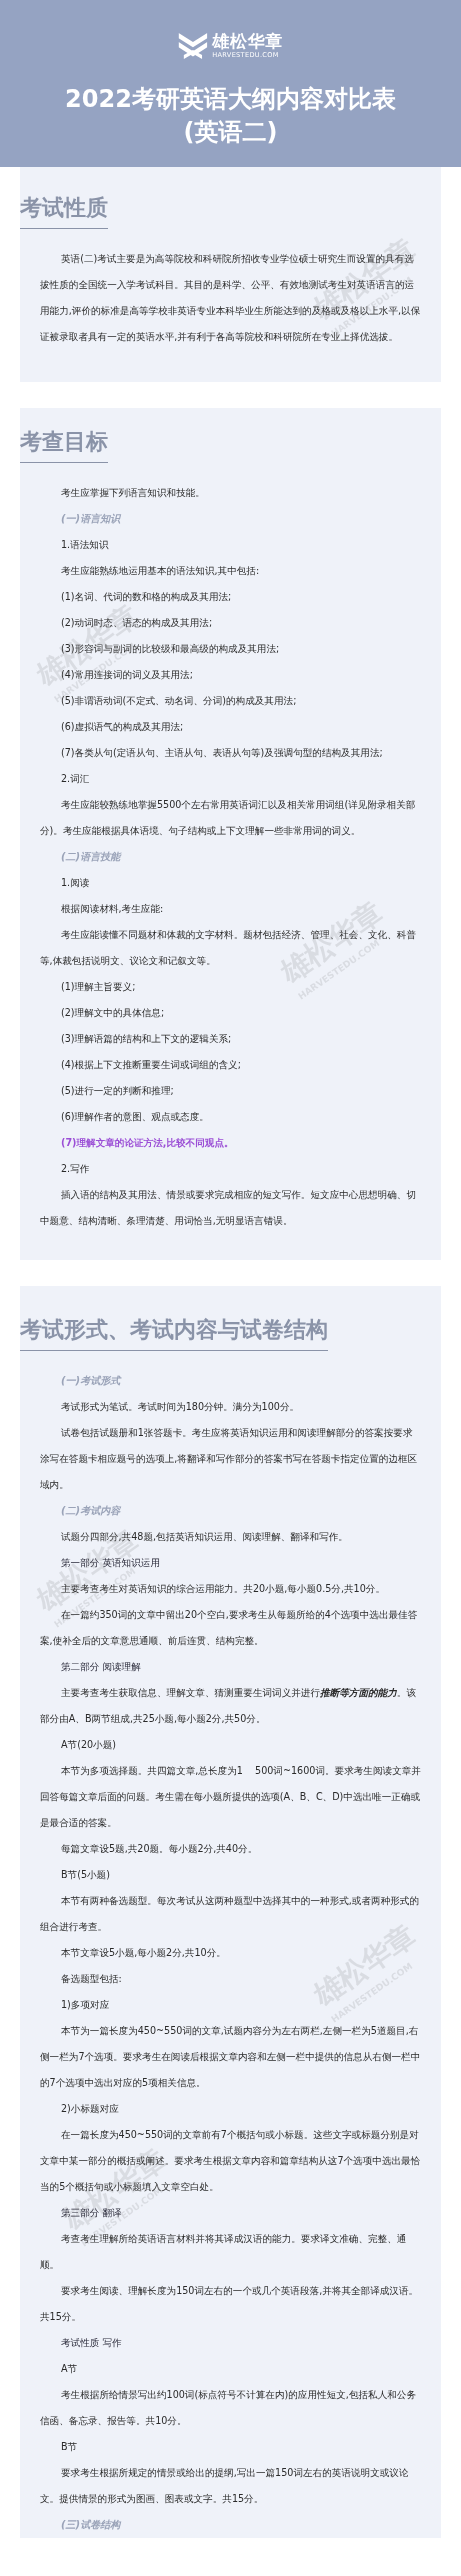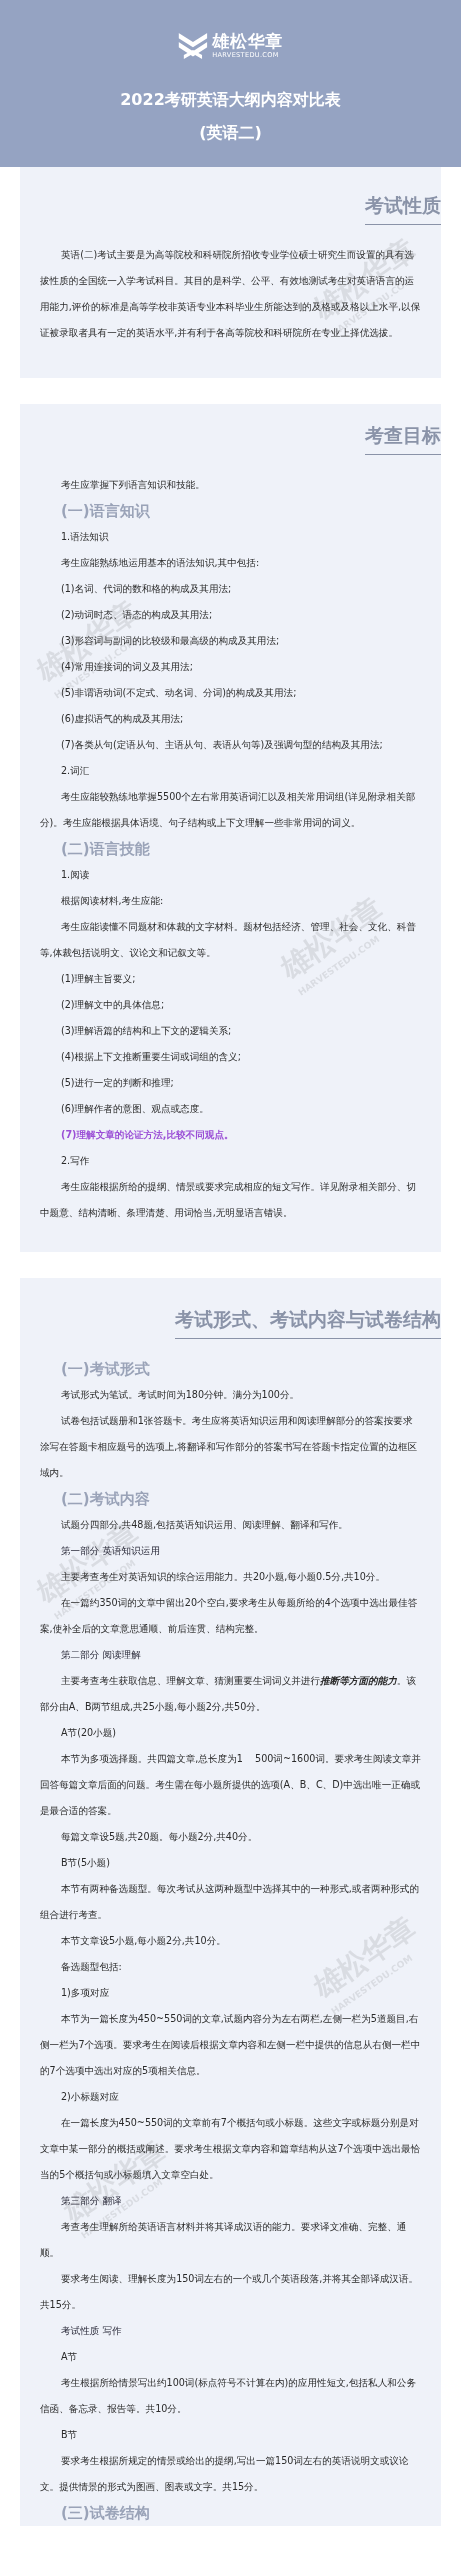--- a/index.html
+++ b/index.html
@@ -26,52 +26,52 @@
     gap: 5.3px;
   }
   .logo-mark { width: 29px; height: 26px; }
   .logo-text { text-align: left; line-height: 1; }
   .logo-cn { font-size: 17px; font-weight: bold; letter-spacing: 0.7px; }
   .logo-en { font-size: 6.6px; letter-spacing: 0.3px; margin-top: 2px; }
   .title {
     position: absolute;
     top: 83px;
     left: 0; right: 0;
-    font-size: 16px;
+    font-size: 24px;
     font-weight: bold;
     line-height: 33px;
     font-family: "DejaVu Sans", sans-serif;
   }
   .card {
     background: #eff2f9;
     margin: 0 20px;
     position: relative;
     overflow: hidden;
   }
   .card + .card { margin-top: 26px; }
   .card-1 { margin-top: 0; padding: 26px 0 26px; }
   .sec-title {
-    text-align: right;
-    font-size: 19px;
+    text-align: left;
+    font-size: 22px;
     font-weight: bold;
     color: #8a93a8;
     margin-bottom: 17px;
   }
   .sec-title span {
     display: inline-block;
     padding-bottom: 5.3px;
     border-bottom: 1.3px solid #8a93a8;
   }
   .body {
     padding: 0 20px;
     font-size: 9.6px;
     line-height: 26px;
   }
   .p { text-indent: 21px; }
-  .sub { color: #9aa3b8; font-weight: bold; text-indent: 21px; font-size: 15px; }
+  .sub { color: #9aa3b8; font-weight: bold; text-indent: 21px; font-size: 10px; font-style: italic; }
   .part-title { font-weight: normal; text-indent: 21px; color: #2a2a3a; }
   .purple { color: #9b4fd6; font-weight: bold; text-indent: 21px; }
   .strong { font-weight: bold; font-style: italic; }
   .watermark {
     position: absolute;
     opacity: 0.12;
     pointer-events: none;
     transform: rotate(-35deg);
     color: #444;
     font-weight: bold;
@@ -140,21 +140,21 @@
     <p class="p">根据阅读材料,考生应能:</p>
     <p class="p">考生应能读懂不同题材和体裁的文字材料。题材包括经济、管理、社会、文化、科普等,体裁包括说明文、议论文和记叙文等。</p>
     <p class="p">(1)理解主旨要义;</p>
     <p class="p">(2)理解文中的具体信息;</p>
     <p class="p">(3)理解语篇的结构和上下文的逻辑关系;</p>
     <p class="p">(4)根据上下文推断重要生词或词组的含义;</p>
     <p class="p">(5)进行一定的判断和推理;</p>
     <p class="p">(6)理解作者的意图、观点或态度。</p>
     <p class="purple">(7)理解文章的论证方法,比较不同观点。</p>
     <p class="p">2.写作</p>
-    <p class="p">考生应能根据所给的提纲、情景或要求完成相应的短文写作。详见附录相关部分、切中题意、结构清晰、条理清楚、用词恰当,无明显语言错误。</p>
+    <p class="p">插入语的结构及其用法、情景或要求完成相应的短文写作。短文应中心思想明确、切中题意、结构清晰、条理清楚、用词恰当,无明显语言错误。</p>
   </div>
 </div>
 
 <div class="card" style="padding:29px 0 0;">
   <div class="watermark" style="left:13px;top:264px;">
     <div class="wm-cn">雄松华章</div>
       <div class="wm-en">HARVESTEDU.COM</div>
   </div>
   <div class="watermark" style="left:290px;top:659px;">
     <div class="wm-cn">雄松华章</div>

